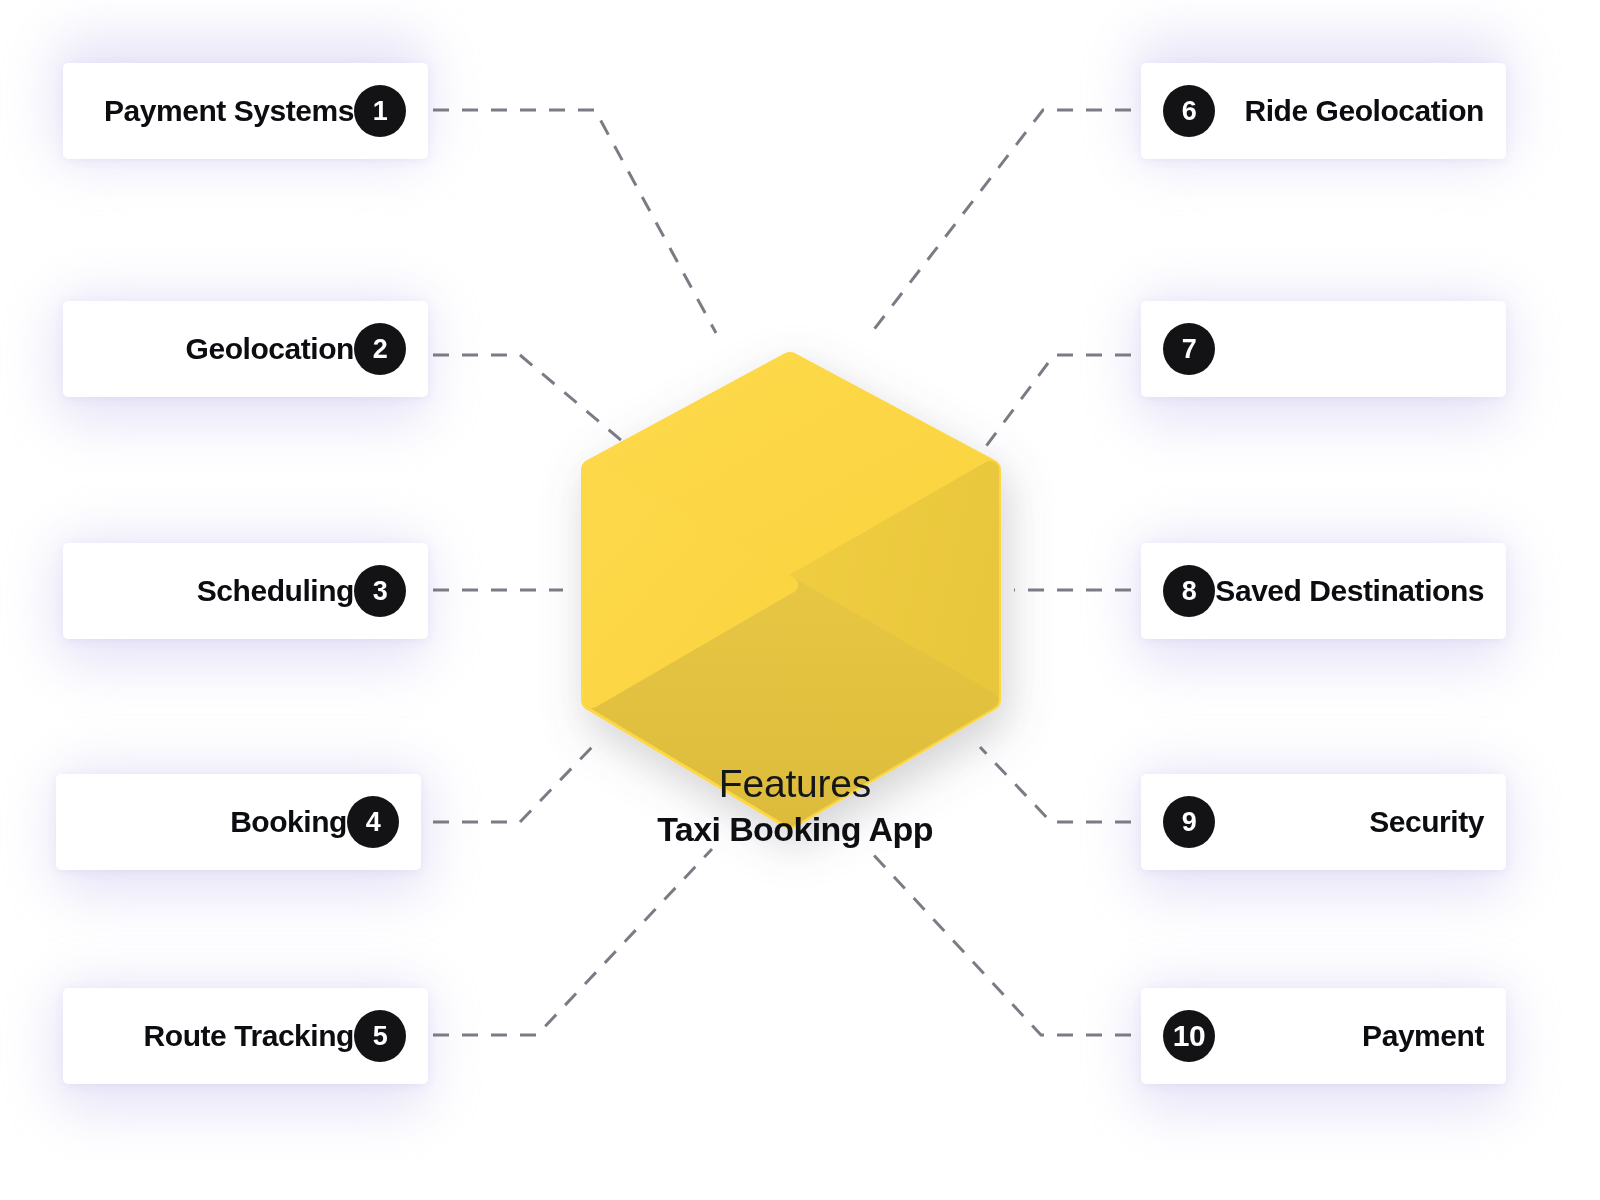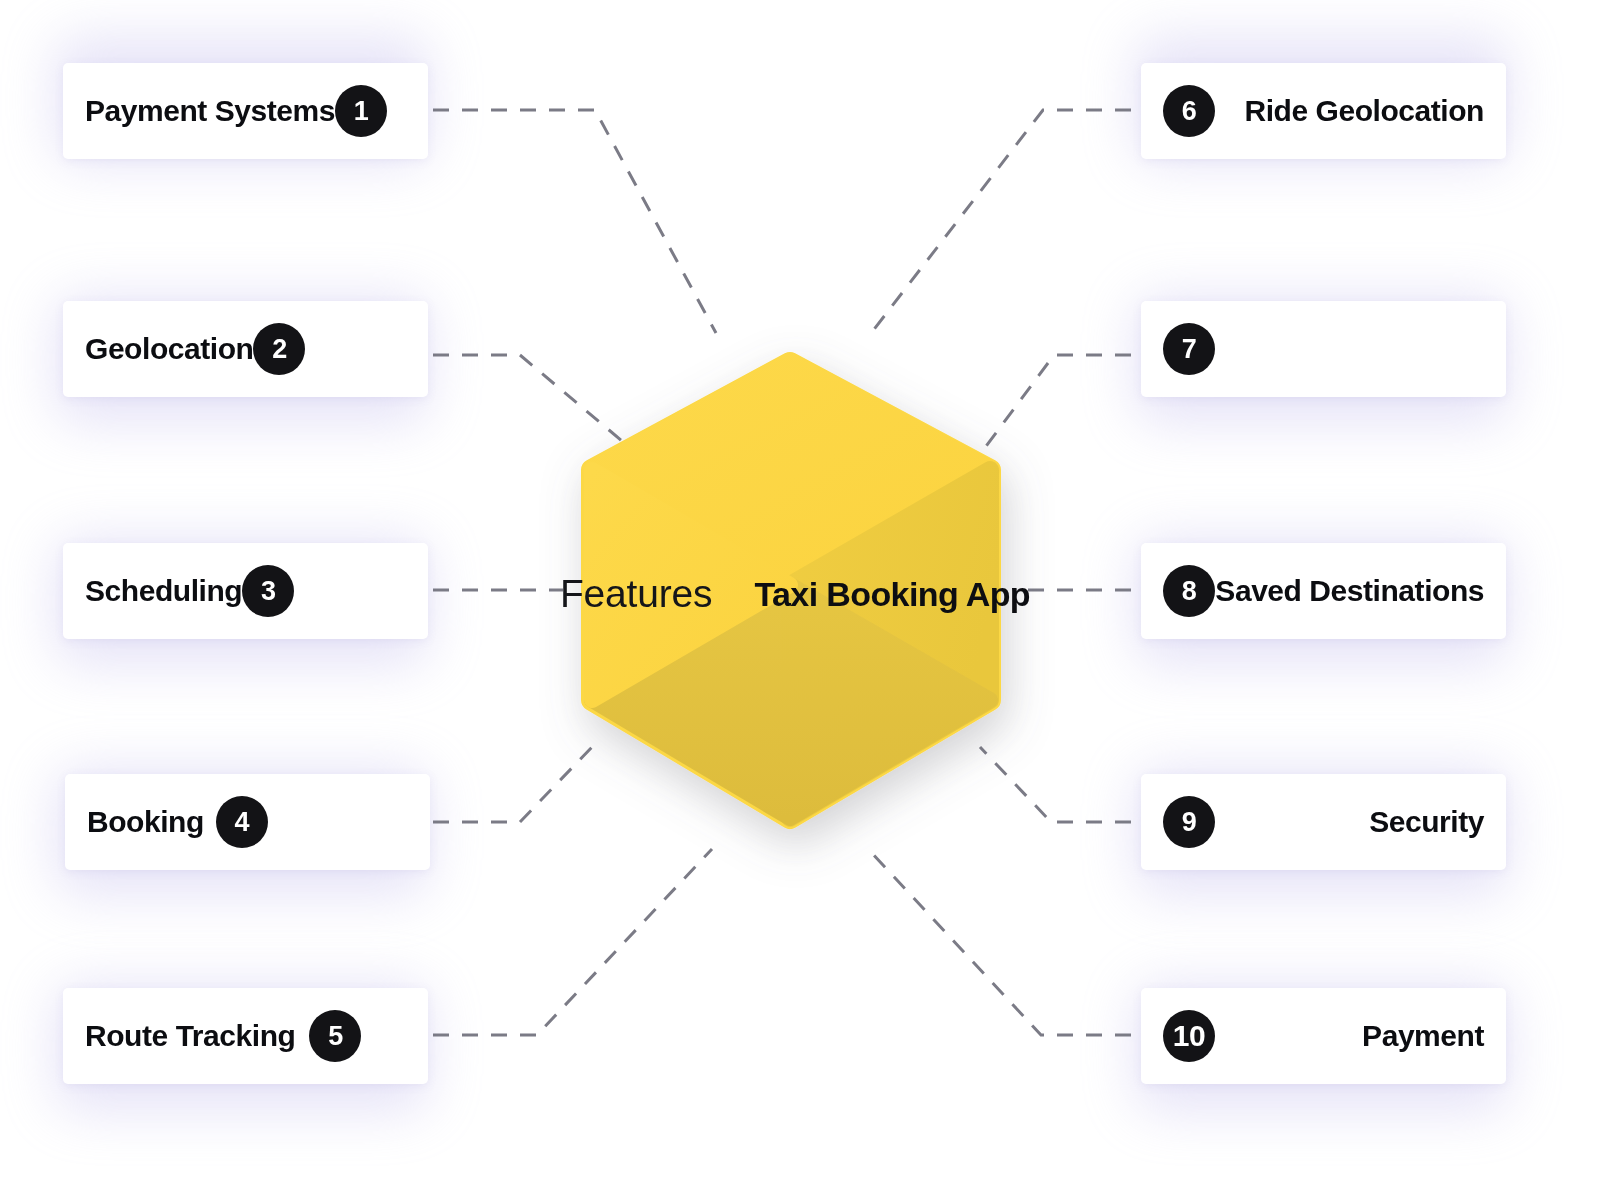--- a/index.html
+++ b/index.html
@@ -55,22 +55,23 @@
   }
   #hex-wrap svg { display: block; overflow: visible; }
 
   .hex-text {
     position: absolute;
     left: 560px;
     top: 340px;
     width: 470px;
     height: 510px;
     display: flex;
+    flex-direction: column;
     align-items: center;
-    justify-content: space-between;
+    justify-content: flex-end;
     text-align: center;
     pointer-events: none;
   }
   .hex-kicker {
     font-size: 39px;
     font-weight: 400;
     color: #15161a;
     letter-spacing: -.2px;
     line-height: 1.18;
     margin-bottom: 2px;
@@ -87,21 +88,21 @@
   
   .card {
     position: absolute;
     background: #ffffff;
     border-radius: 5px;
     display: flex;
     align-items: center;
     box-shadow: 0 2px 10px rgba(120,110,190,.10);
     box-sizing: border-box;
   }
-  .card.left  { padding: 0 22px 0 22px; justify-content: flex-start; }
+  .card.left  { padding: 0 22px 0 22px; justify-content: flex-end; }
   .card.right { padding: 0 22px 0 22px; justify-content: space-between; }
 
   .card-label {
     font-size: 30px;
     font-weight: 700;
     color: #0c0d11;
     letter-spacing: -.45px;
     white-space: nowrap;
   }
   .badge {
@@ -195,26 +196,26 @@
   <div class="card left" style="left:63px; top:301px; width:365px; height:96px;">
     <span class="card-label">Geolocation</span>
     <span class="badge">2</span>
   </div>
 
   <div class="card left" style="left:63px; top:543px; width:365px; height:96px;">
     <span class="card-label">Scheduling</span>
     <span class="badge">3</span>
   </div>
 
-  <div class="card left" style="left:65px; top:774px; width:365px; height:96px;gap:12px;">
+  <div class="card left" style="left:56px; top:774px; width:365px; height:96px;">
     <span class="card-label">Booking</span>
     <span class="badge">4</span>
   </div>
 
-  <div class="card left" style="left:63px; top:988px; width:365px; height:96px;gap:14px;">
+  <div class="card left" style="left:63px; top:988px; width:365px; height:96px;">
     <span class="card-label">Route Tracking</span>
     <span class="badge">5</span>
   </div>
 
   <div class="card right" style="left:1141px; top:63px; width:365px; height:96px;">
     <span class="badge">6</span>
     <span class="card-label">Ride Geolocation</span>
   </div>
 
   <div class="card right" style="left:1141px; top:301px; width:365px; height:96px;">

